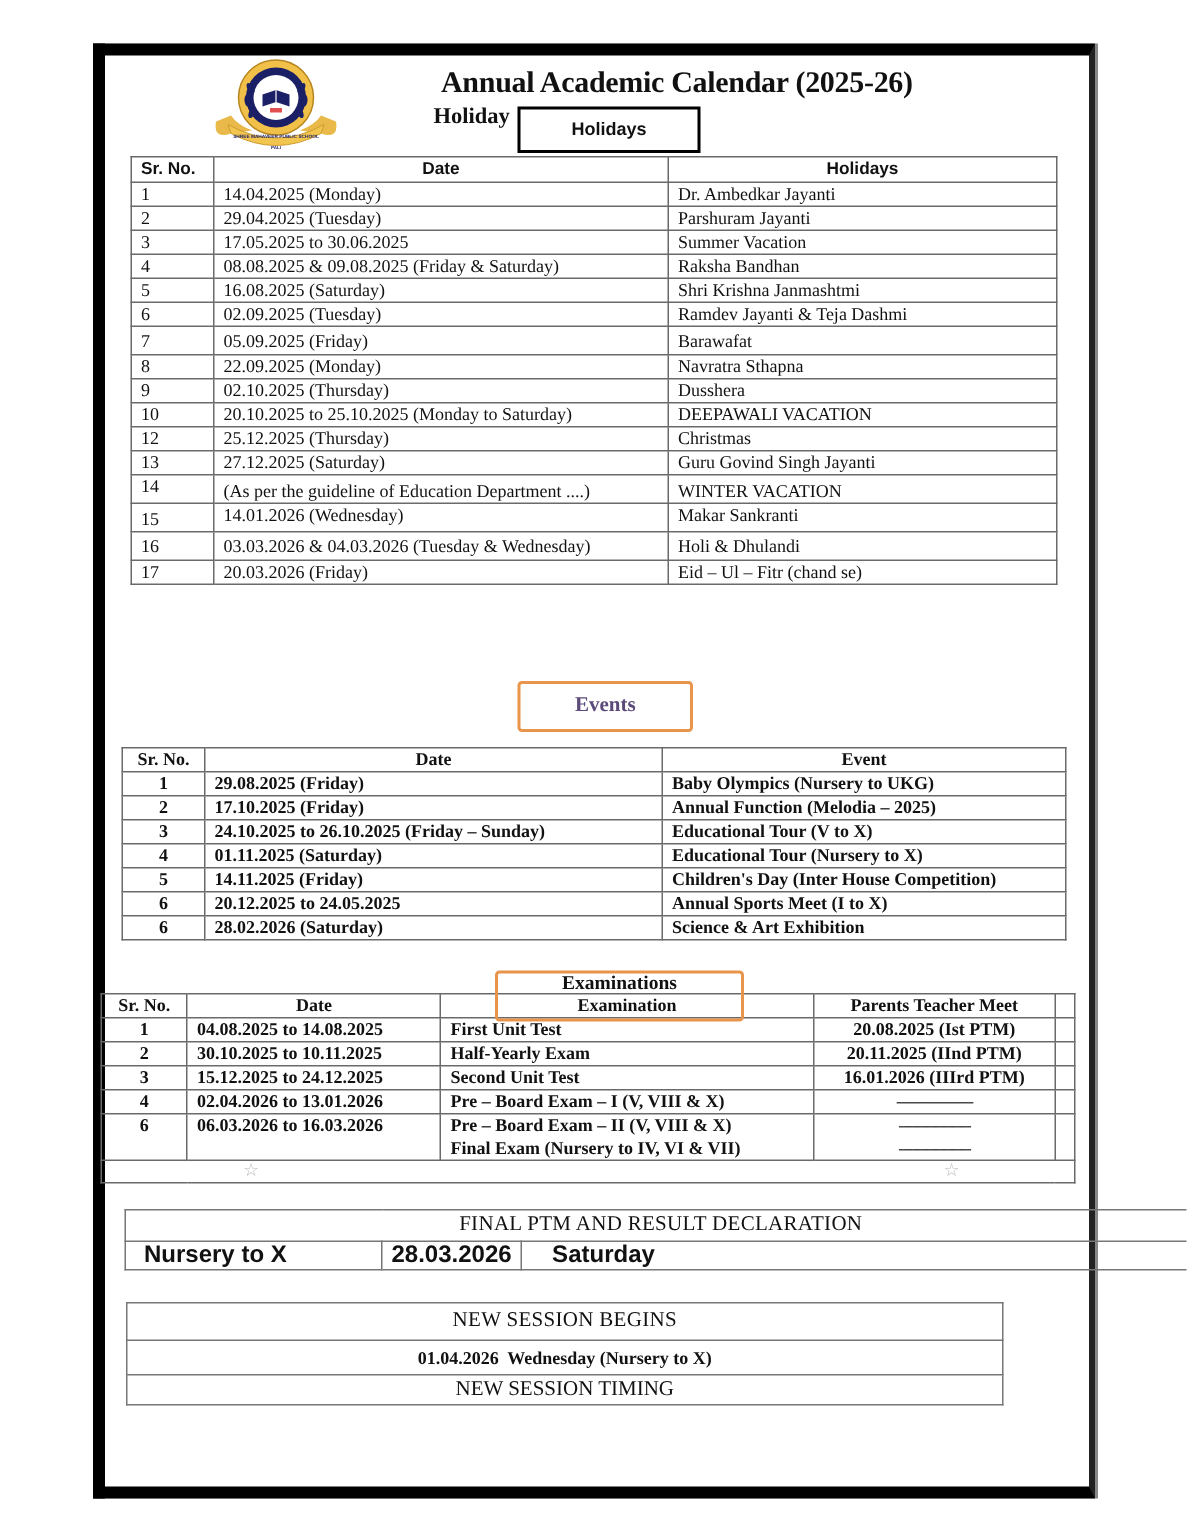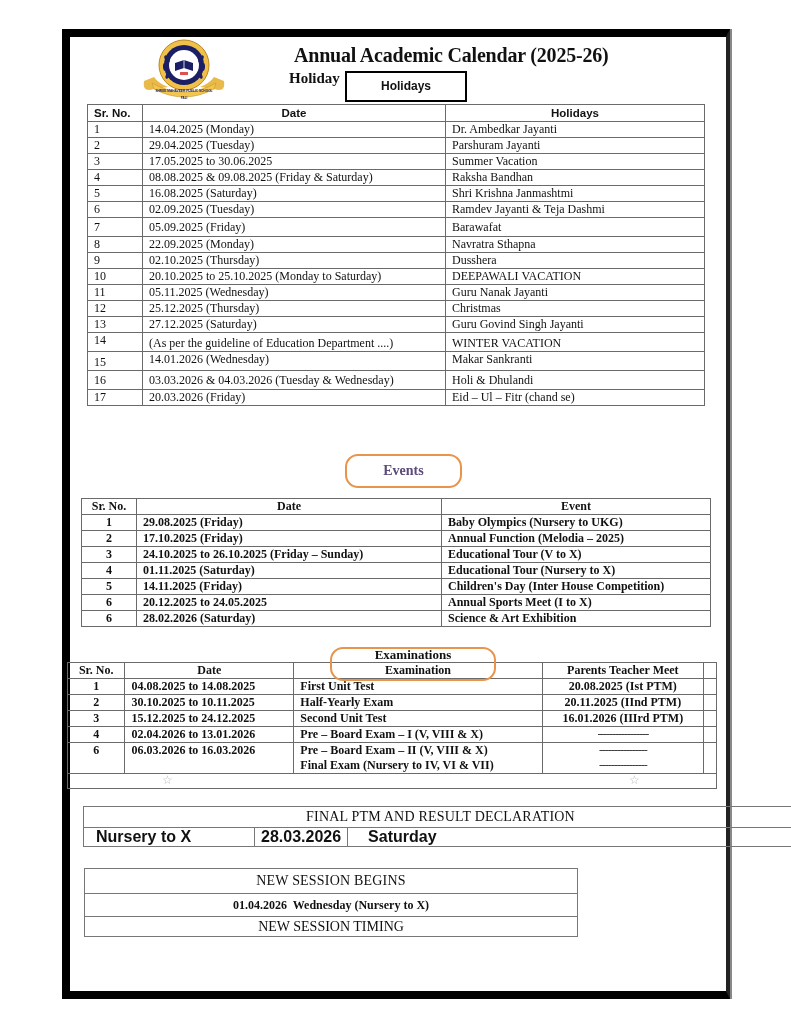--- a/index.html
+++ b/index.html
@@ -12,21 +12,21 @@
   }
   .logo { position: absolute; left: 138px; top: 37px; width: 92px; height: 64px; }
   .title { position: absolute; left: 294px; top: 44px; font-family: "Liberation Serif", serif; font-weight: bold; font-size: 20px; letter-spacing: -0.2px; }
   .subtitle { position: absolute; left: 289px; top: 70px; font-family: "Liberation Serif", serif; font-weight: bold; font-size: 15px; }
   .label-box {
     position: absolute; left: 345px; top: 71px; width: 118px; height: 27px;
     border: 2px solid #000; background: #fff; text-align: center; line-height: 27px;
     font-family: "Liberation Sans", sans-serif; font-weight: bold; font-size: 12px;
   }
   .pill {
-    position: absolute; border: 2px solid #e8944a; border-radius: 13px; background: #fff; text-align: center;
+    position: absolute; border: 2px solid #e8944a; border-radius: 3px; background: #fff; text-align: center;
     font-family: "Liberation Serif", serif; font-weight: bold;
   }
   .pill.events { left: 345px; top: 454px; width: 113px; height: 30px; line-height: 30px; color: #5b4a7a; font-size: 14px; }
   .pill.exams { left: 330px; top: 647px; width: 162px; height: 30px; border-color: #e8944a; background: transparent; }
   .exams-title { position: absolute; left: 330px; top: 647px; width: 166px; text-align: center; font-weight: bold; font-size: 13px; }
 
   table { border-collapse: collapse; position: absolute; }
   td, th { border: 1px solid #6a6a6a; padding: 0 6px; white-space: nowrap; }
 
   .hol { left: 87px; top: 104px; width: 618px; font-family: "Liberation Serif", serif; font-size: 12px; }
@@ -61,21 +61,21 @@
   .star-l { position: absolute; left: 162px; top: 773px; color: #bbb; font-size: 12px; }
   .star-r { position: absolute; left: 629px; top: 773px; color: #bbb; font-size: 12px; }
 
   .ptm { left: 83px; top: 806px; width: 715px; font-size: 12px; }
   .ptm td { border-color: #777; }
   .ptm .head td { text-align: center; font-family: "Liberation Serif", serif; font-size: 14px; height: 20px; letter-spacing: 0.2px; }
   .ptm .row td { font-family: "Liberation Sans", sans-serif; font-weight: bold; font-size: 16px; height: 18px; }
   .ptm .row td.c1 { width: 152px; padding-left: 12px; }
   .ptm .row td.c2 { width: 78px; text-align: center; }
 
-  .ns { left: 84px; top: 868px; width: 494px; }
+  .ns { left: 84px; top: 868px; width: 585px; }
   .ns td { text-align: center; border-color: #777; }
   .ns .h td { font-family: "Liberation Serif", serif; font-size: 14px; height: 24px; letter-spacing: 0.2px; }
   .ns .d td { font-family: "Liberation Serif", serif; font-weight: bold; font-size: 12px; height: 22px; }
   .ns .h2 td { font-family: "Liberation Serif", serif; font-size: 14px; height: 19px; }
   .ns .t td { font-family: "Liberation Sans", sans-serif; font-weight: bold; font-size: 11.5px; height: 25px; }
 </style>
 </head>
 <body>
 
 <div class="frame"></div>
@@ -159,25 +159,20 @@
         <td class="sr">9</td>
         <td class="dt">02.10.2025 (Thursday)</td>
         <td class="hn">Dusshera</td>
       </tr>
     <tr>
         <td class="sr">10</td>
         <td class="dt">20.10.2025 to 25.10.2025 (Monday to Saturday)</td>
         <td class="hn">DEEPAWALI VACATION</td>
       </tr>
     <tr>
-        <td class="sr">11</td>
-        <td class="dt">05.11.2025 (Wednesday)</td>
-        <td class="hn">Guru Nanak Jayanti</td>
-      </tr>
-    <tr>
         <td class="sr">12</td>
         <td class="dt">25.12.2025 (Thursday)</td>
         <td class="hn">Christmas</td>
       </tr>
     <tr>
         <td class="sr">13</td>
         <td class="dt">27.12.2025 (Saturday)</td>
         <td class="hn">Guru Govind Singh Jayanti</td>
       </tr>
     <tr class="tall r14">

